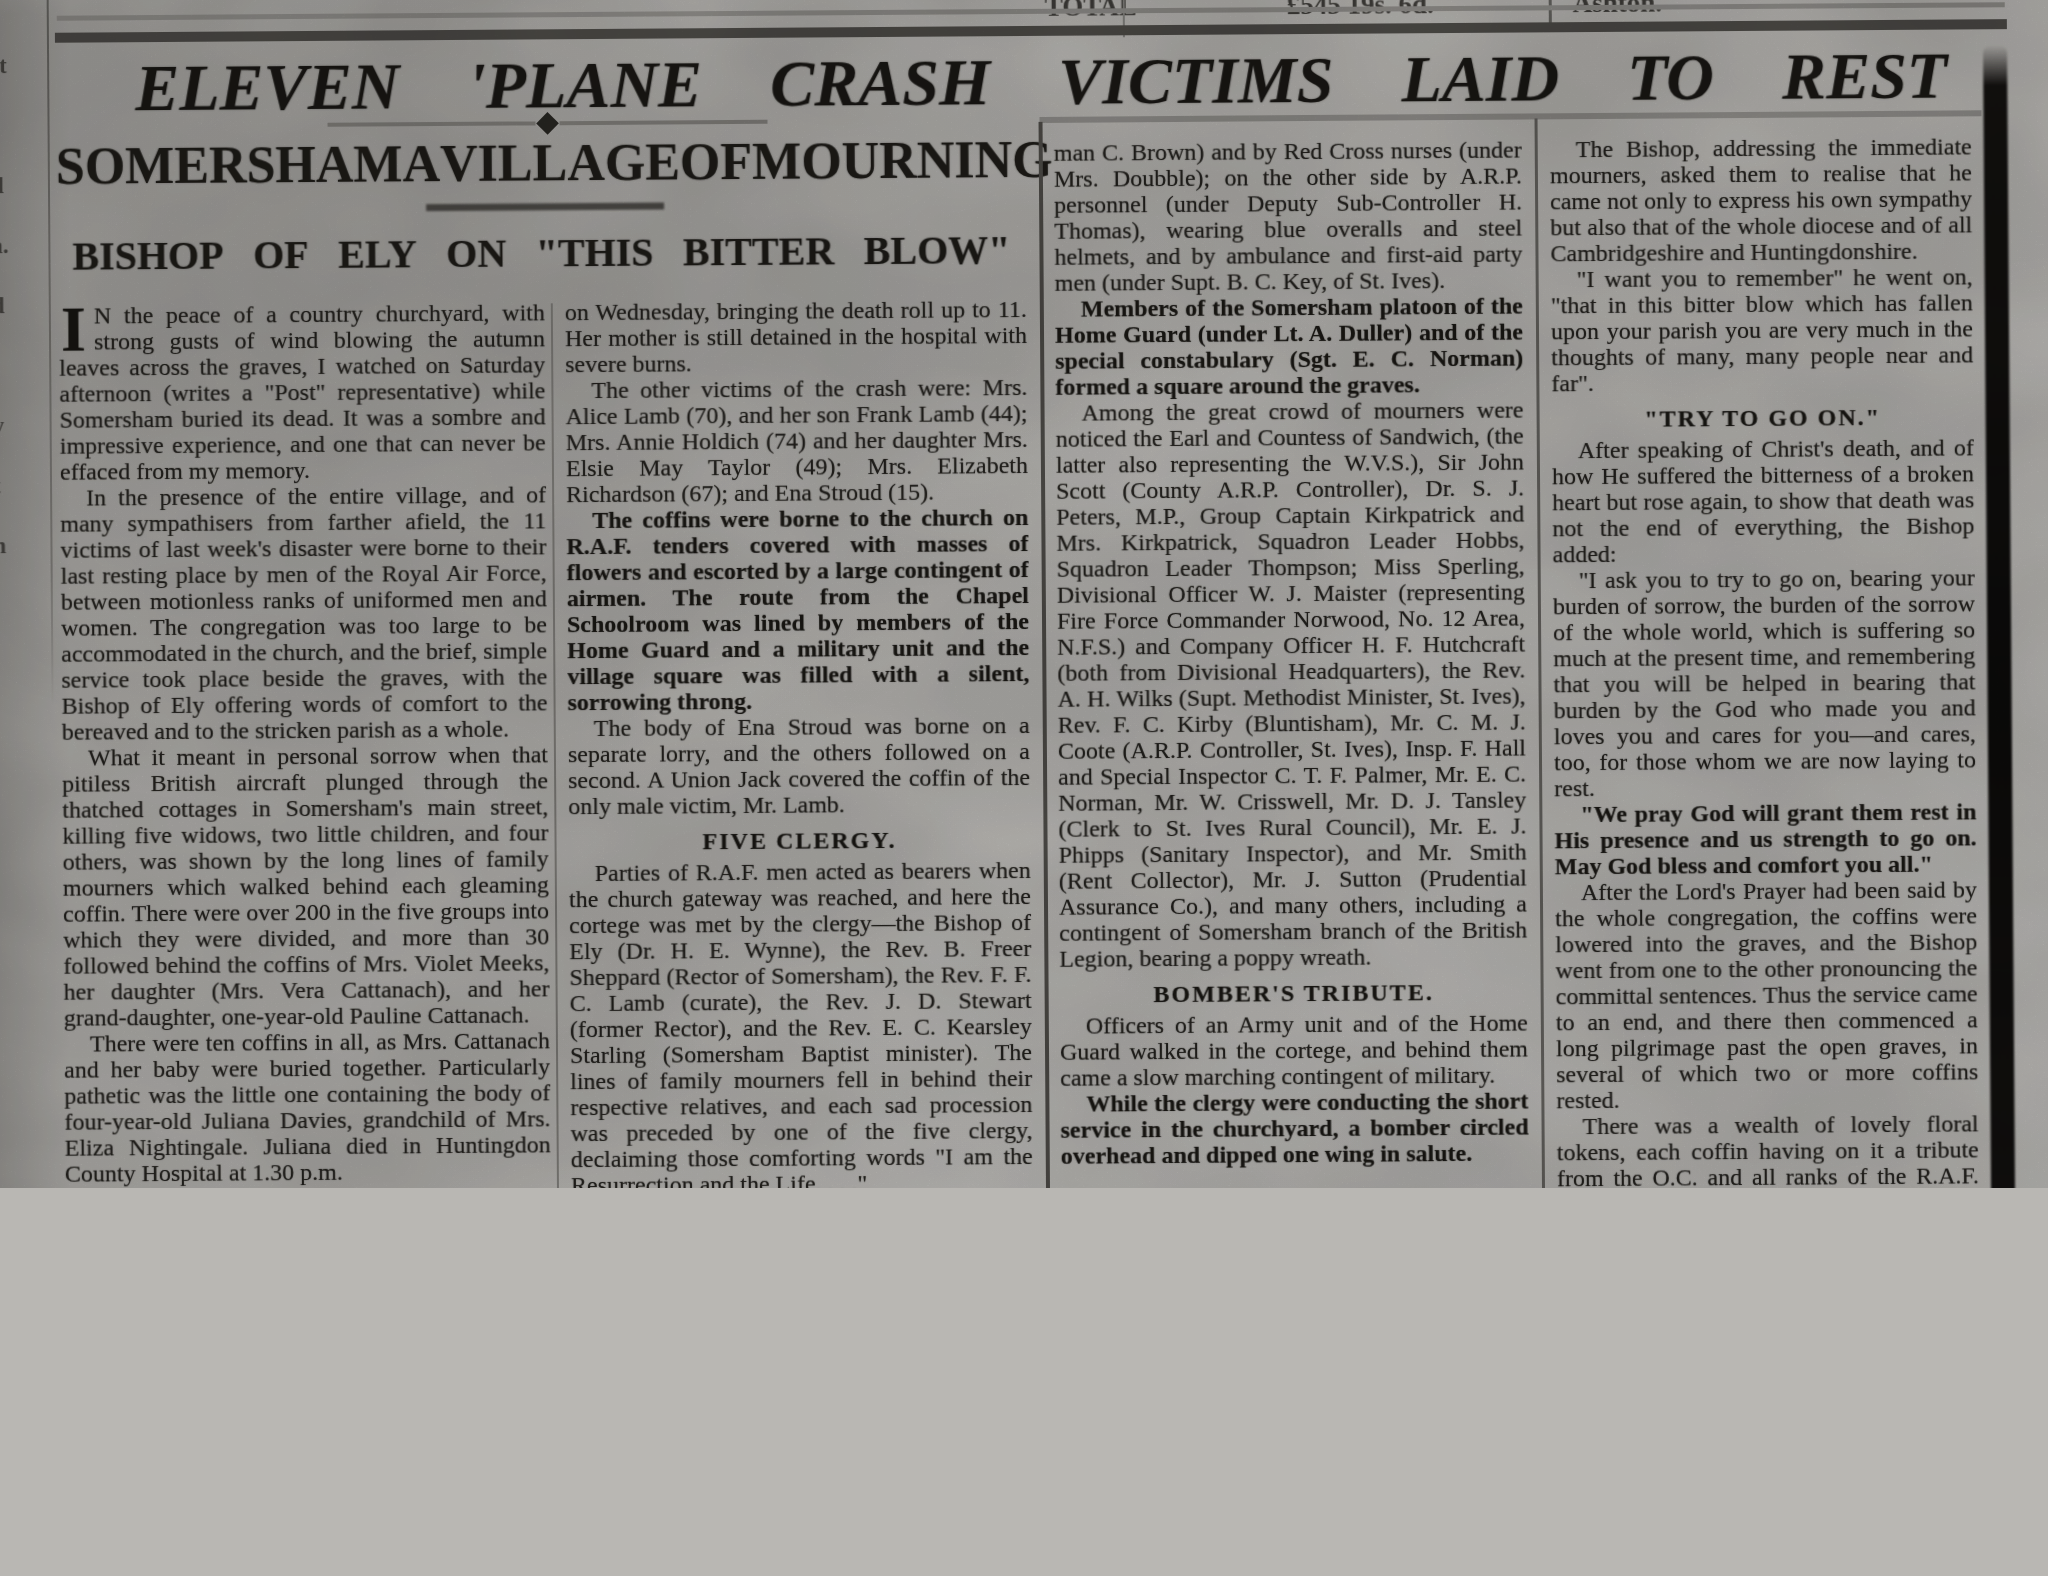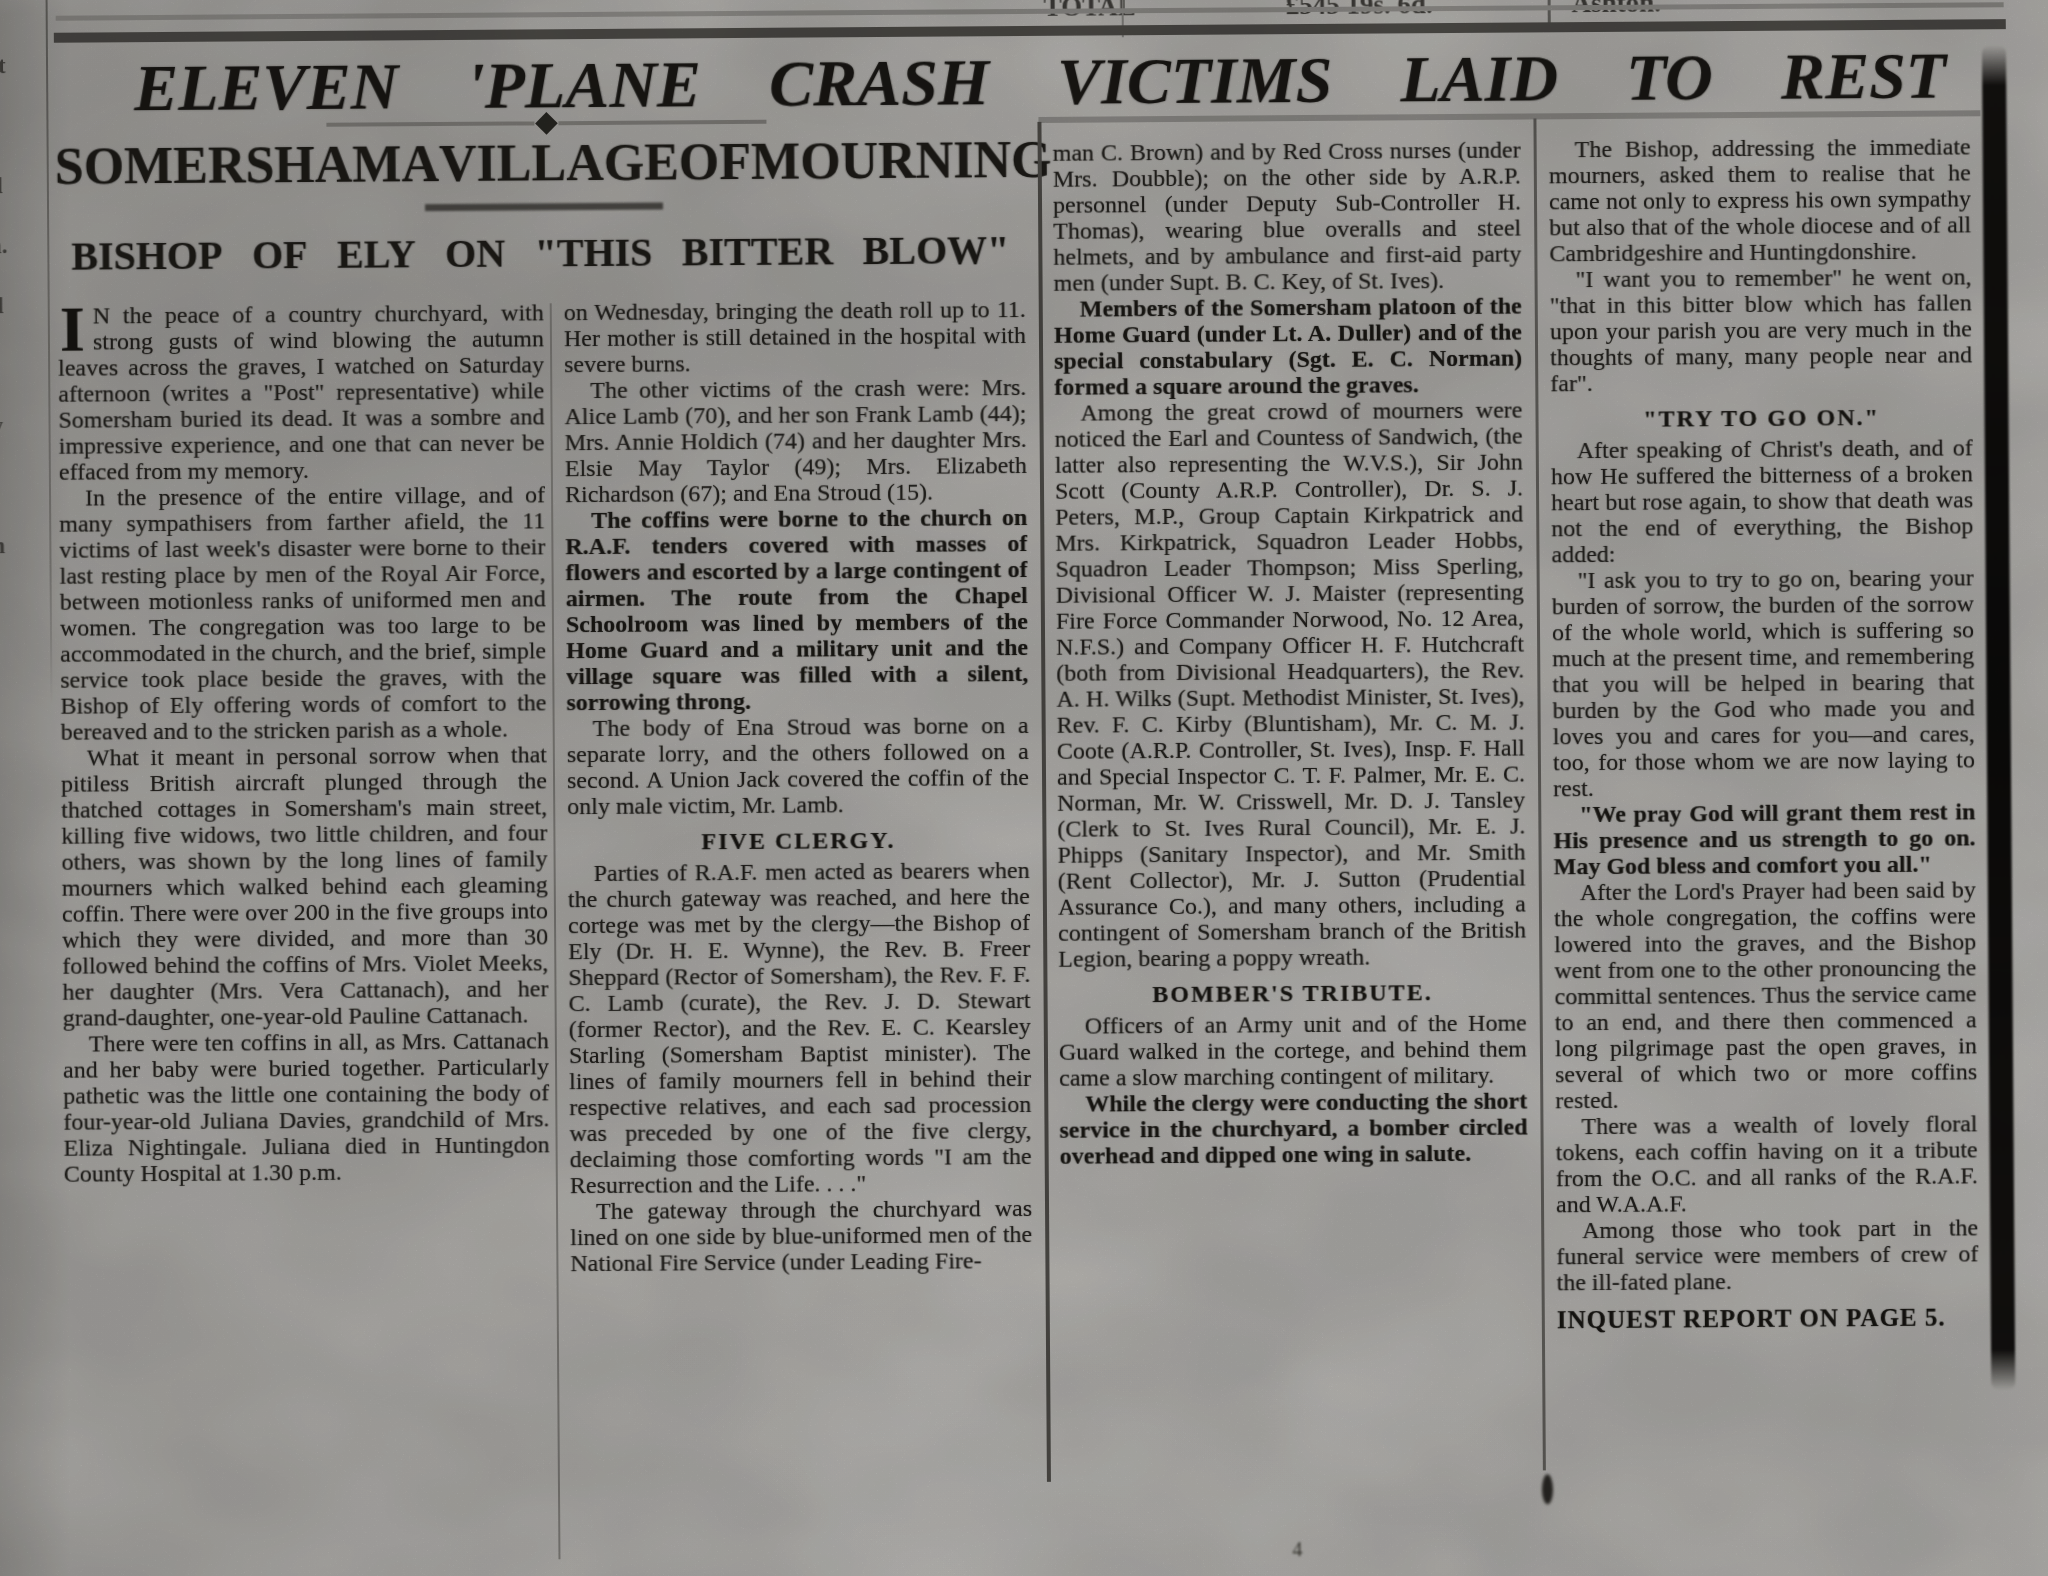--- a/index.html
+++ b/index.html
@@ -1,17 +1,17 @@
 <!DOCTYPE html>
 <html><head>
 <meta charset="utf-8">
 <style>
   html,body{margin:0;padding:0;background:#b9b7b3;}
   .page{
-    position:relative;width:2048px;height:1576px;overflow:hidden;
+    position:relative;width:2048px;height:1188px;overflow:hidden;
     background:
       radial-gradient(1400px 900px at 18% 22%, rgba(0,0,0,0.10), transparent 62%),
       radial-gradient(1700px 1100px at 78% 70%, rgba(255,255,255,0.12), transparent 65%),
       radial-gradient(900px 500px at 50% 102%, rgba(255,255,255,0.10), transparent 70%),
       linear-gradient(90deg,#a8a6a2 0px,#c2c0bc 70px,#cac8c4 45%,#c4c2be 92%,#ceccc8 100%),
       #c7c5c1;
     font-family:"Liberation Serif","DejaVu Serif",serif;
     color:#24221e;
   }
   .tilt{position:absolute;inset:0;transform:rotate(-0.4deg);transform-origin:50% 40%;}

